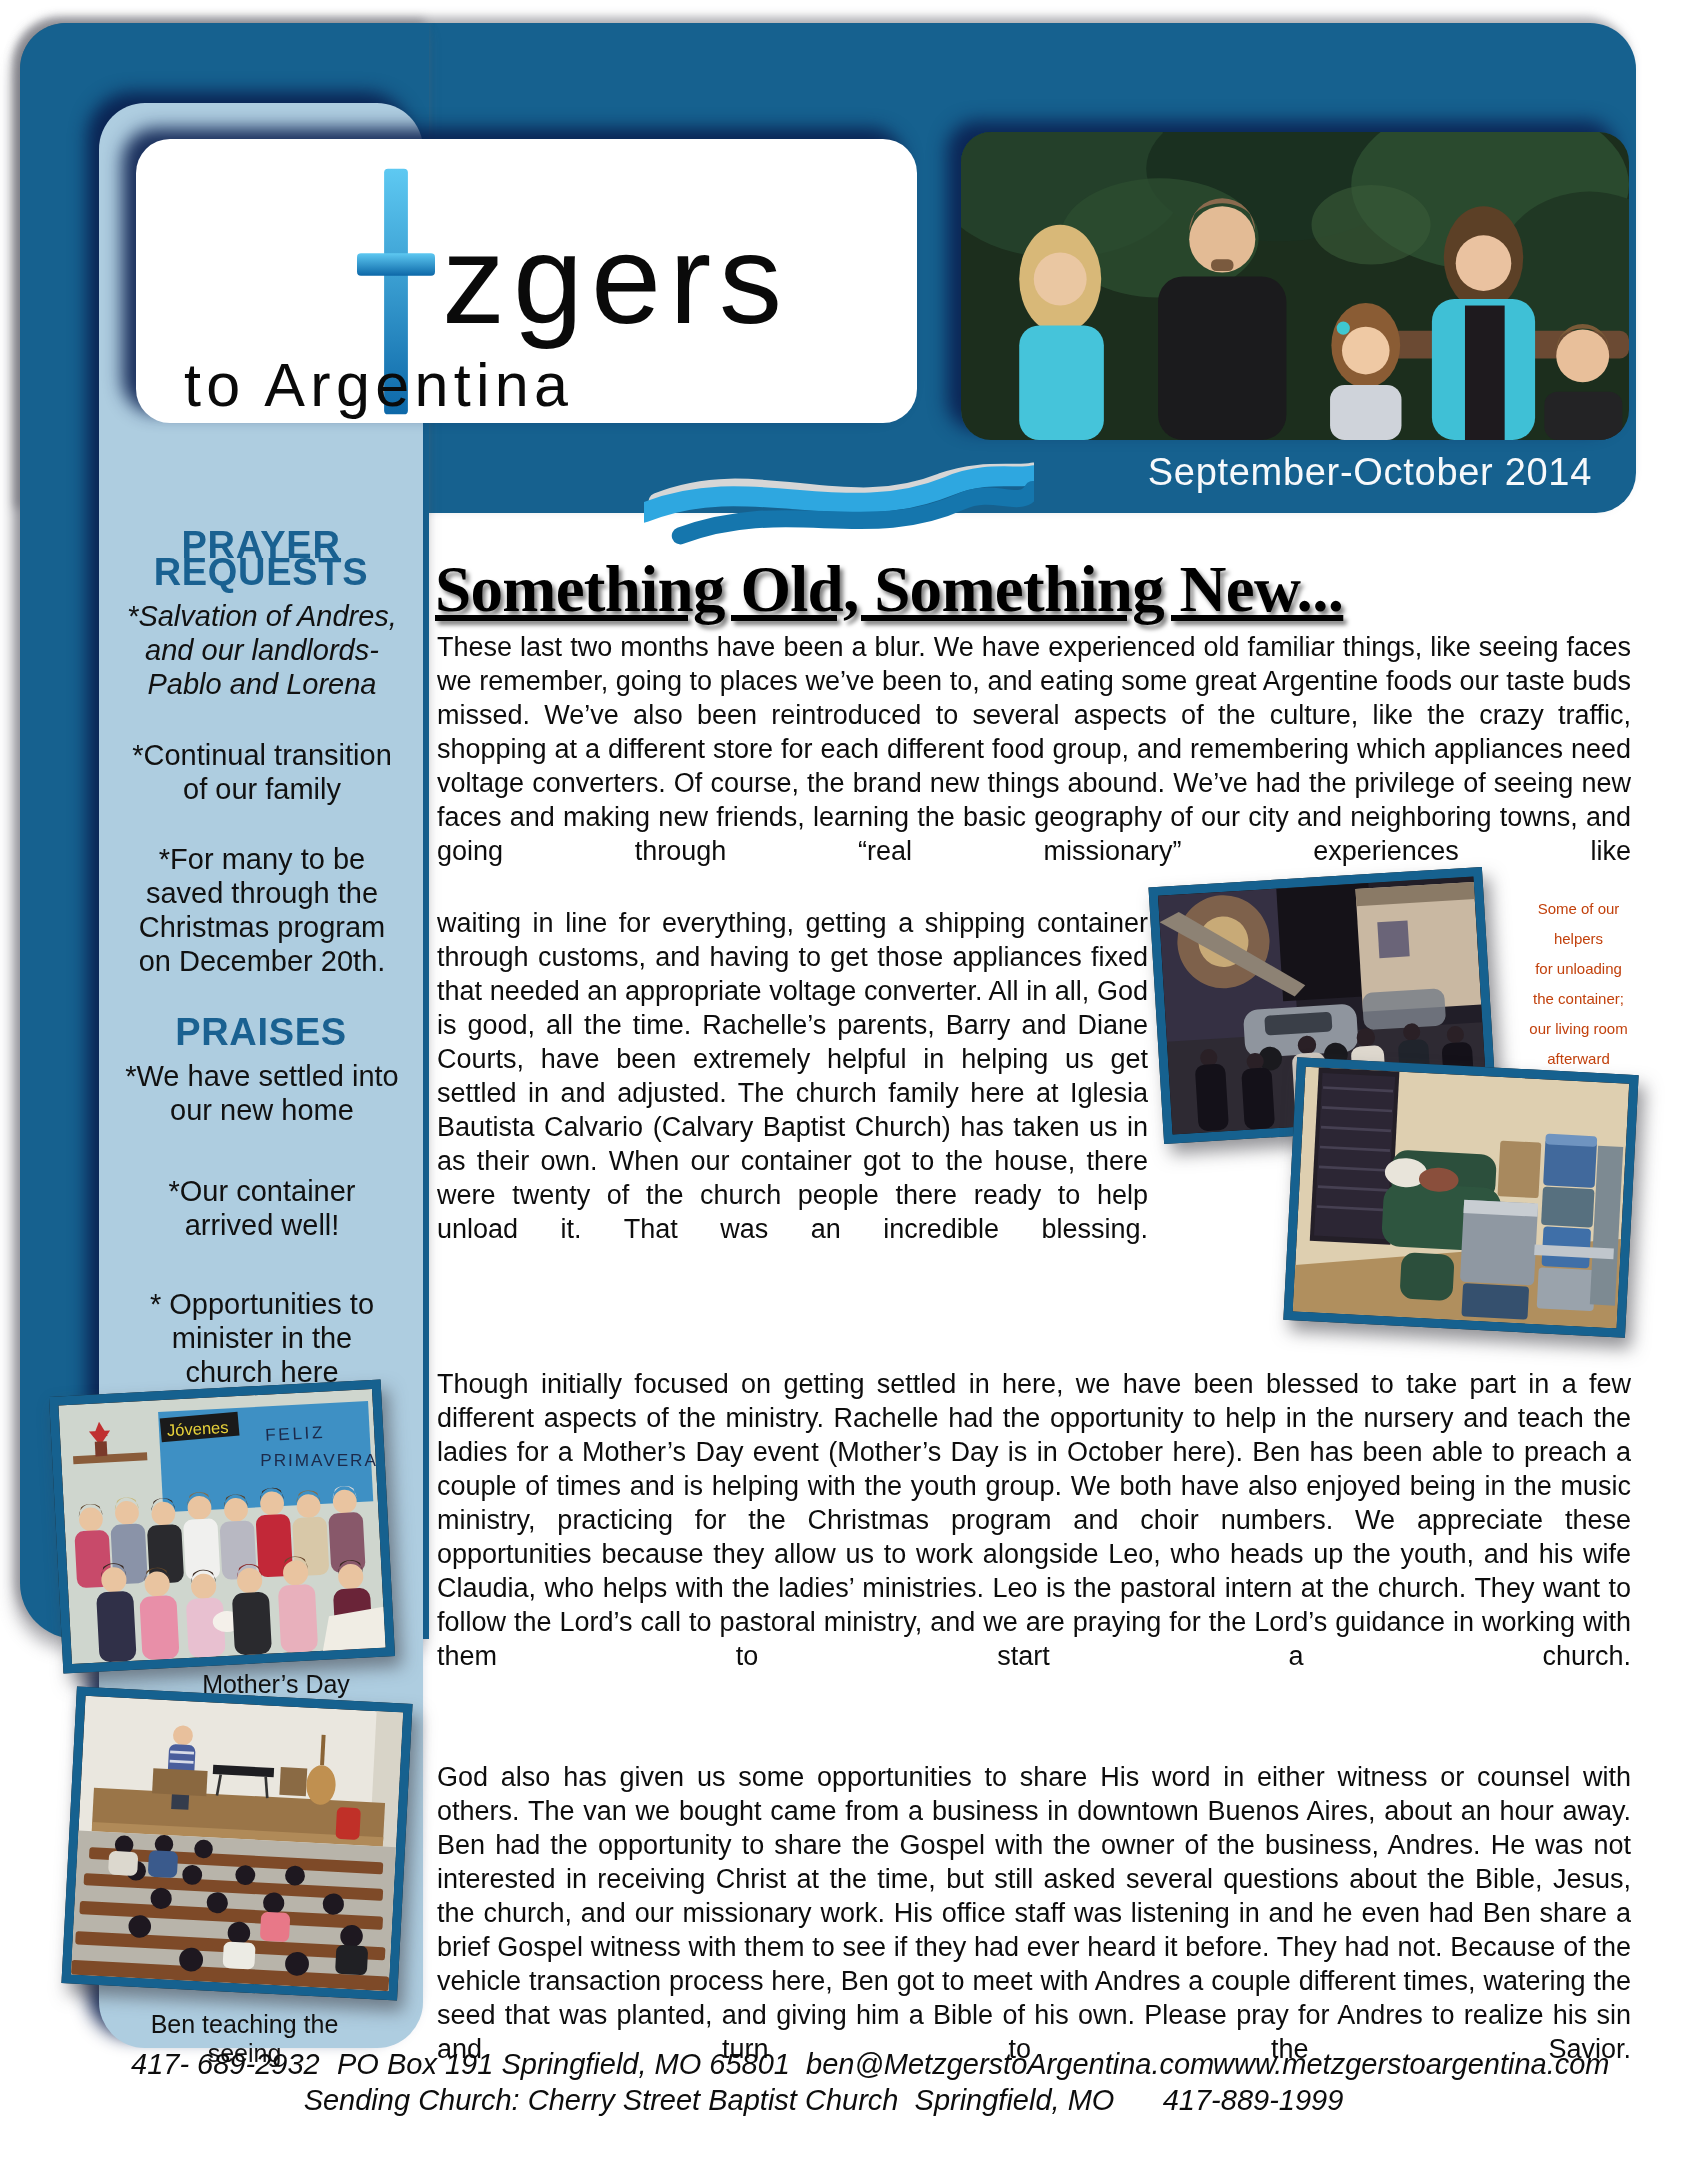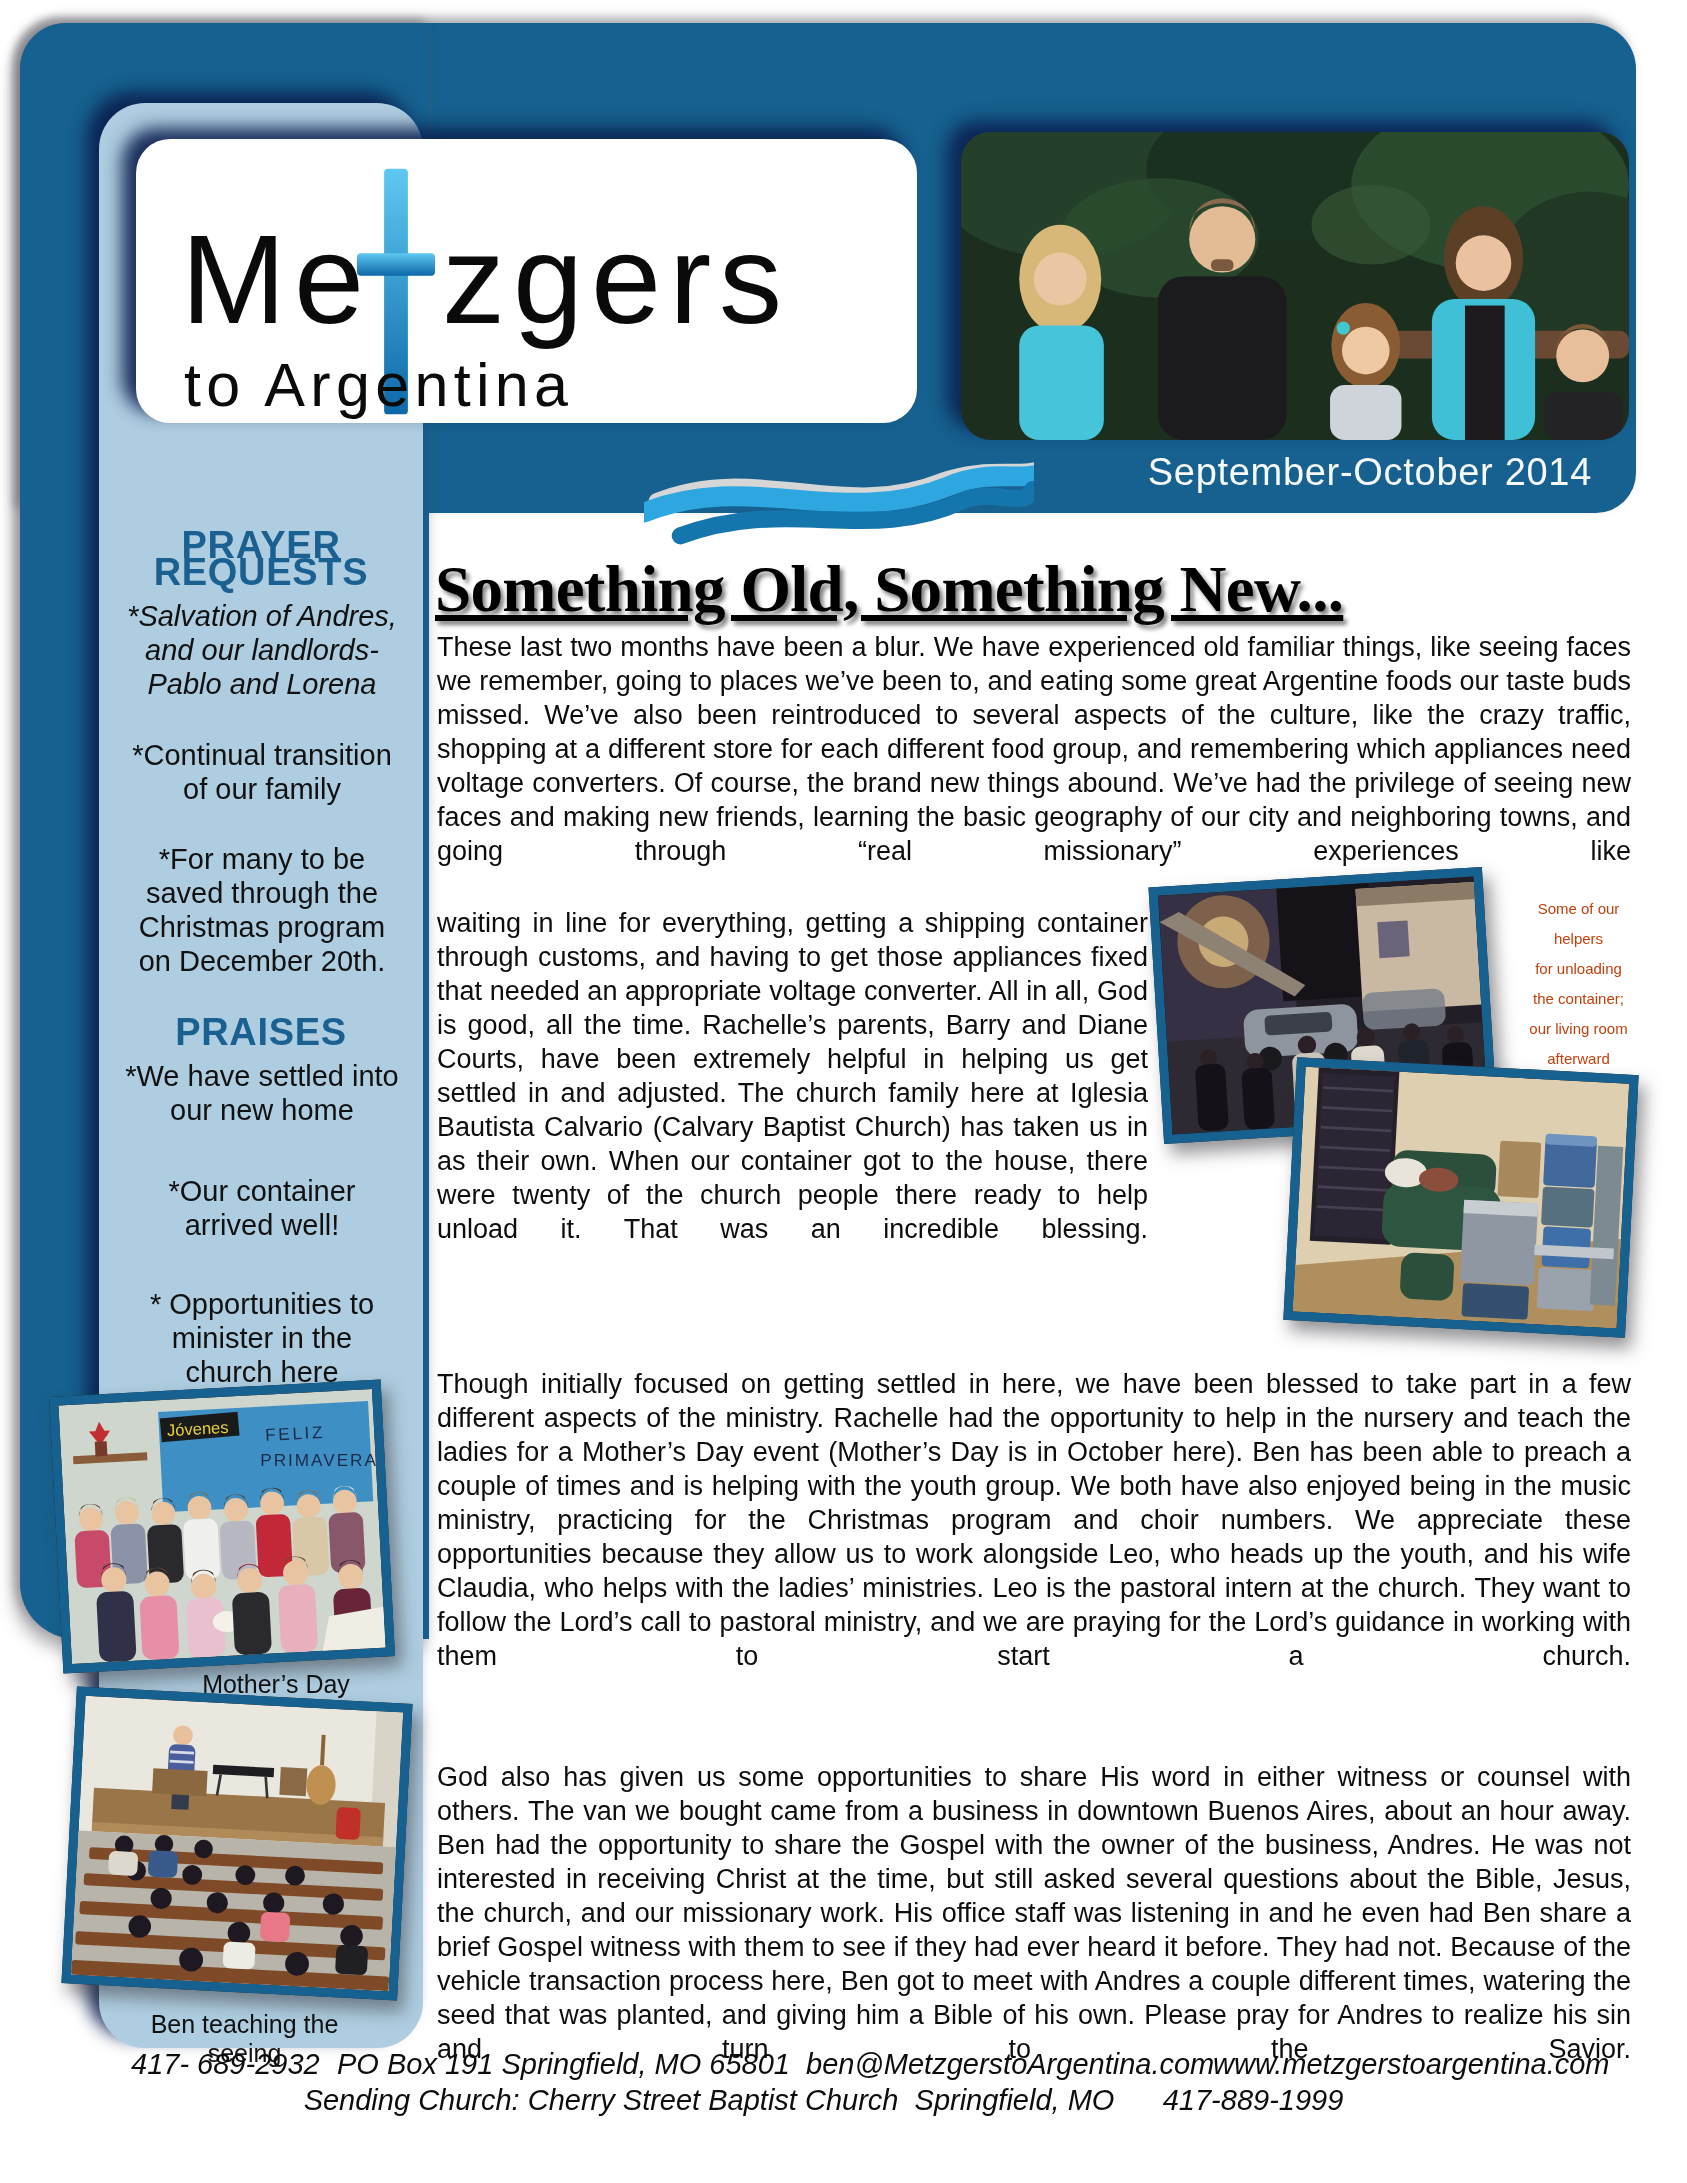--- a/index.html
+++ b/index.html
@@ -71,21 +71,20 @@
 <body>
 
 <div id="page">
 
   <div class="frame-band"></div>
   <div class="frame-col"></div>
 
   <aside class="sidebar"></aside>
 
   <div class="logo-box">
-    <span class="logo-me">Me</span>
     <span class="cross-wrap">
       <svg class="svg-fill" viewBox="0 0 118 380" preserveAspectRatio="none">
         <defs>
           <linearGradient id="crossg" x1="0" y1="0" x2="0" y2="1">
             <stop offset="0" stop-color="#5ec9f2"></stop>
               <stop offset="1" stop-color="#0d68a8"></stop>
           </linearGradient>
         </defs>
         <rect x="41" y="4" width="36" height="372" rx="6" fill="url(#crossg)"></rect>
         <rect x="0" y="132" width="118" height="34" rx="6" fill="url(#crossg)"></rect>

